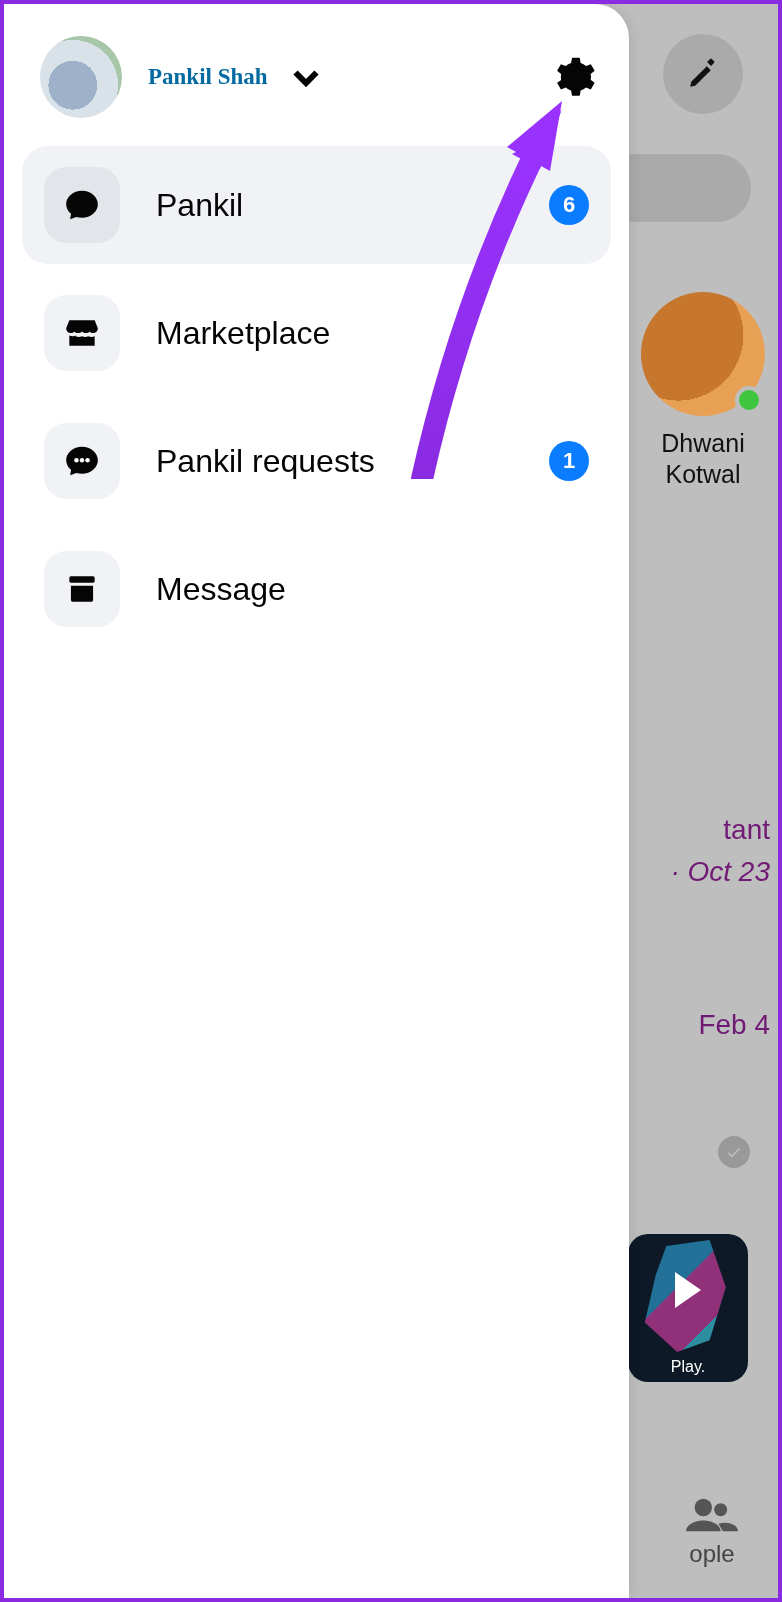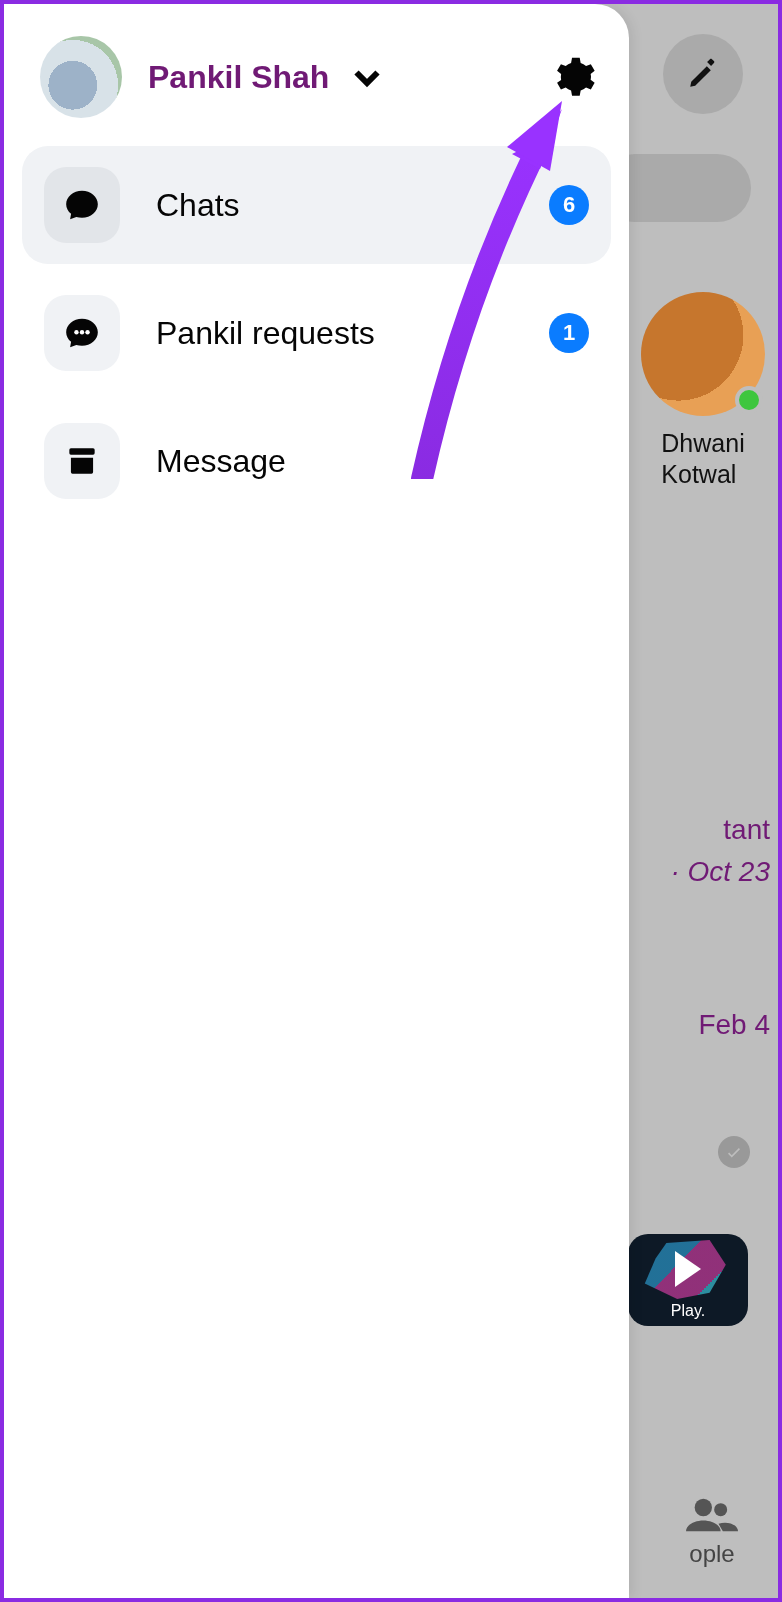--- a/index.html
+++ b/index.html
@@ -59,21 +59,21 @@
       position: absolute;
       width: 28px; height: 28px;
       border-radius: 50%;
       background: #3ec63e;
       border: 4px solid #bebebe;
       bottom: 2px; right: 2px;
     }
     .story-name {
       font-size: 25px;
       color: #111;
-      text-align: left;
+      text-align: center;
       line-height: 1.25;
       white-space: pre;
     }
     .chat-tease {
       position: absolute;
       right: 8px;
       font-size: 28px;
       color: #701a75;
     }
     .chat-tease.t1 { top: 810px; }
@@ -86,21 +86,21 @@
       width: 32px; height: 32px;
       border-radius: 50%;
       background: #999;
       display:flex; align-items:center; justify-content:center;
     }
     .delivered svg { width:18px; height:18px; fill:#bebebe; }
     .play-card {
       position: absolute;
       right: 30px;
       top: 1230px;
-      width: 120px; height: 92px;
+      width: 120px; height: 148px;
       border-radius: 20px;
       background: #0d1926;
       display:flex;
       flex-direction:column;
       align-items:center;
       justify-content:flex-end;
       padding-bottom: 6px;
       overflow:hidden;
     }
     .play-figure {
@@ -147,23 +147,24 @@
       align-items:center;
       gap:26px;
       padding: 14px 8px 28px 18px;
     }
     .avatar {
       width: 82px; height: 82px;
       border-radius: 50%;
       background: radial-gradient(circle at 40% 60%, #9db2c8 0 35%, #d8e2e8 35% 65%, #a8c6a8 65% 100%);
     }
     .profile-name {
-      font-size: 32px;
+      font-size: 23px;
       font-weight: 700;
-      color: #701a75;
+      color: #0369a1;
+      font-family: Liberation Serif, serif;
     }
     .chev-wrap { display:flex; align-items:center; margin-left:-6px; }
     .chev-wrap svg { width:36px; height:36px; stroke:#050505; stroke-width:4; fill:none; }
     .gear-btn {
       margin-left:auto;
       width:52px; height:52px;
       display:flex; align-items:center; justify-content:center;
       margin-right:4px;
     }
     .gear-btn svg { width:46px; height:46px; fill:#050505; }
@@ -266,24 +267,32 @@
     </div>
   </div>
 
   <div class="menu">
     <div class="menu-item active">
       <div class="icon-box">
         <svg viewBox="0 0 24 24">
             <path d="M12 3C6.5 3 2 6.8 2 11.5c0 2.4 1.2 4.6 3.1 6.1L4.5 21l3.9-1.5c1.1.3 2.3.5 3.6.5 5.5 0 10-3.8 10-8.5S17.5 3 12 3z"></path>
           </svg>
       </div>
-      <span class="menu-label">Chats</span>
+      <span class="menu-label">Pankil</span>
       <span class="badge">6</span>
     </div>
 
+    <div class="menu-item">
+      <div class="icon-box">
+        <svg viewBox="0 0 24 24">
+            <path d="M4 4h16l2 5c0 1.7-1.3 3-3 3-.9 0-1.7-.4-2.2-1-.5.6-1.3 1-2.3 1s-1.8-.4-2.5-1c-.7.6-1.5 1-2.5 1s-1.8-.4-2.3-1c-.5.6-1.3 1-2.2 1-1.7 0-3-1.3-3-3l2-5zm0 9.5c.7.3 1.3.5 2 .5s1.5-.2 2-.5V20H4v-6.5zM16 14c.5.3 1.3.5 2 .5s1.3-.2 2-.5V20h-4v-6z M8 14c1.3.7 2.7.7 4 0 1.3.7 2.7.7 4 0V20H8v-6z"></path>
+          </svg>
+      </div>
+      <span class="menu-label">Marketplace</span>
+    </div>
 
     <div class="menu-item">
       <div class="icon-box">
         <svg viewBox="0 0 24 24">
             <path d="M12 3C6.5 3 2 6.8 2 11.5c0 2.4 1.2 4.6 3.1 6.1L4.5 21l3.9-1.5c1.1.3 2.3.5 3.6.5 5.5 0 10-3.8 10-8.5S17.5 3 12 3z"></path>
             <circle cx="8.5" cy="11.5" r="1.4" fill="#fff"></circle>
             <circle cx="12" cy="11.5" r="1.4" fill="#fff"></circle>
             <circle cx="15.5" cy="11.5" r="1.4" fill="#fff"></circle>
           </svg>
       </div>

